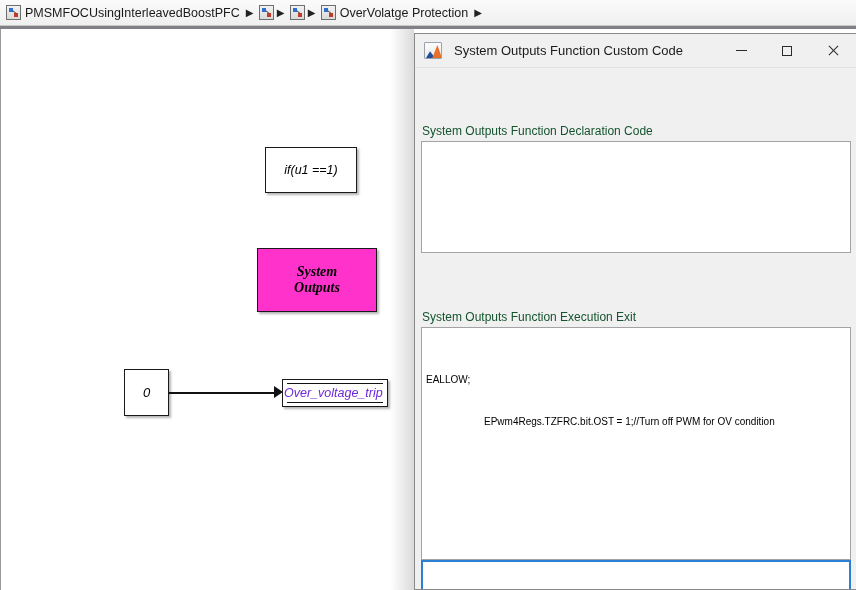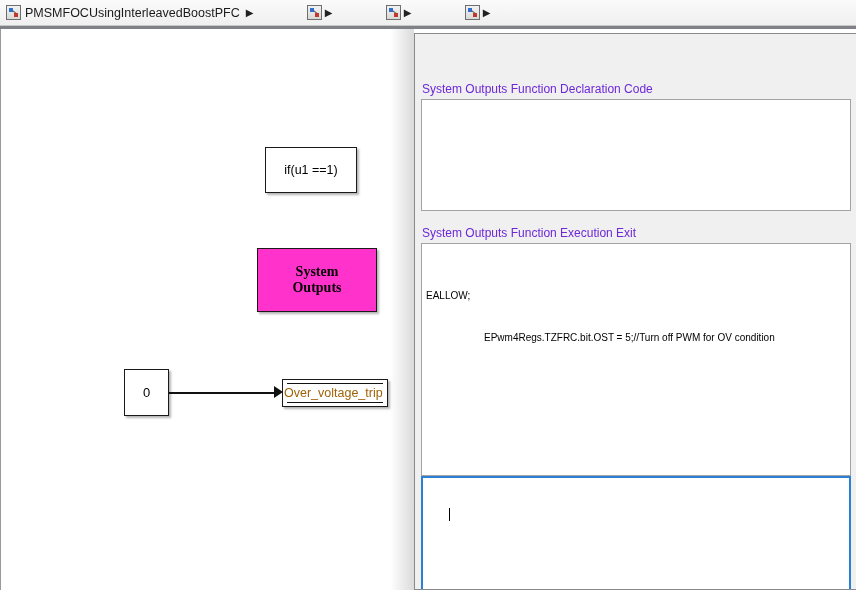--- a/index.html
+++ b/index.html
@@ -26,21 +26,20 @@
     position: absolute;
     left: 0; top: 0;
     width: 856px;
     height: 26px;
     background: linear-gradient(#fbfbfb, #efefef);
     border-bottom: 1px solid #c8c8c8;
     display: flex;
     align-items: center;
     padding-left: 5px;
     box-sizing: border-box;
-    gap: 48px;
   }
   .breadcrumb-sep-line {
     position: absolute;
     left: 0; top: 26px;
     width: 856px; height: 3px;
     background: #7f8187;
   }
   .crumb {
     display: flex;
     align-items: center;
@@ -97,20 +96,21 @@
   
   .canvas {
     position: absolute;
     left: 0; top: 29px;
     width: 414px;
     height: 561px;
     background: #ffffff;
     border-left: 1px solid #9a9a9a;
     box-sizing: border-box;
     overflow: hidden;
+    font-style: italic;
   }
   .canvas-shade {
     position: absolute;
     right: 0; top: 0;
     width: 24px; height: 100%;
     background: linear-gradient(to right, rgba(255,255,255,0), rgba(150,150,150,0.35));
     pointer-events: none;
   }
 
   .sl-block {
@@ -158,21 +158,21 @@
   }
   #block-dsw .dsw-line-top { top: 3px; }
   #block-dsw .dsw-line-bot { bottom: 3px; }
   #block-dsw .dsw-text {
     position: absolute;
     left: 1px;
     top: 50%;
     transform: translateY(-50%);
     font-size: 12.5px;
     white-space: nowrap;
-    color: #a16207;
+    color: #6d28d9;
     line-height: 1;
   }
 
   .sl-wire {
     position: absolute;
     left: 168px; top: 363px;
     width: 107px; height: 2px;
     background: #111;
   }
   .sl-arrow {
@@ -269,23 +269,24 @@
   .dialog-body {
     position: absolute;
     left: 0; top: 33px;
     right: 0; bottom: 0;
     padding: 0 5px 0 6px;
     box-sizing: border-box;
   }
 
   .field-label {
     font-size: 12px;
-    color: #6d28d9;
-    padding: 15px 0 3px 1px;
+    color: #14532d;
+    padding: 9px 0 3px 1px;
     line-height: 14px;
+    margin-top: 48px;
   }
 
   .code-area {
     background: #ffffff;
     border: 1px solid #a3a3a3;
     box-sizing: border-box;
     font-family: "Liberation Sans", sans-serif;
     font-size: 10px;
     color: #000;
     padding: 17px 4px;
@@ -341,20 +342,21 @@
       <span class="model-icon">
           <i></i>
         </span>
       <span class="crumb-arrow">▶</span>
     </div>
 
     <div class="crumb">
       <span class="model-icon">
           <i></i>
         </span>
+      <span class="crumb-label">OverVolatge Protection</span>
       <span class="crumb-arrow">▶</span>
     </div>
 
   </div>
   <div class="breadcrumb-sep-line" style="background: rgb(127, 129, 135);"></div>
 
   <div class="canvas">
 
     <div class="sl-block" id="block-if">
       <span class="lbl">if(u1 ==1)</span>
@@ -378,32 +380,47 @@
       <span class="dsw-line-top"></span>
       <span class="dsw-text">Over_voltage_trip</span>
       <span class="dsw-line-bot"></span>
     </div>
 
     <div class="canvas-shade"></div>
   </div>
 
   <div class="dialog">
 
+    <div class="dialog-titlebar">
+      <span class="ml-icon"></span>
+      <span class="dialog-title">System Outputs Function Custom Code</span>
+      <div class="win-btns">
+        <div class="win-btn">
+          <span class="wb-min"></span>
+        </div>
+        <div class="win-btn">
+          <span class="wb-max"></span>
+        </div>
+        <div class="win-btn close">
+          <span class="wb-close"></span>
+        </div>
+      </div>
+    </div>
 
     <div class="dialog-body">
 
       <div class="field-label">System Outputs Function Declaration Code</div>
       <div class="code-area" id="decl-area">
         <span class="code-line"></span>
       </div>
 
       <div class="field-label">System Outputs Function Execution Exit</div>
       <div class="code-area" id="exec-area">
         <div class="code-line">EALLOW;</div>
-        <div class="code-line code-indent">EPwm4Regs.TZFRC.bit.OST = 5;//Turn off PWM for OV condition</div>
+        <div class="code-line code-indent">EPwm4Regs.TZFRC.bit.OST = 1;//Turn off PWM for OV condition</div>
       </div>
 
       <div class="code-area focused" id="exit-area">
         <span class="code-line"></span><span class="caret"></span>
       </div>
 
     </div>
   </div>
 
 </div>

